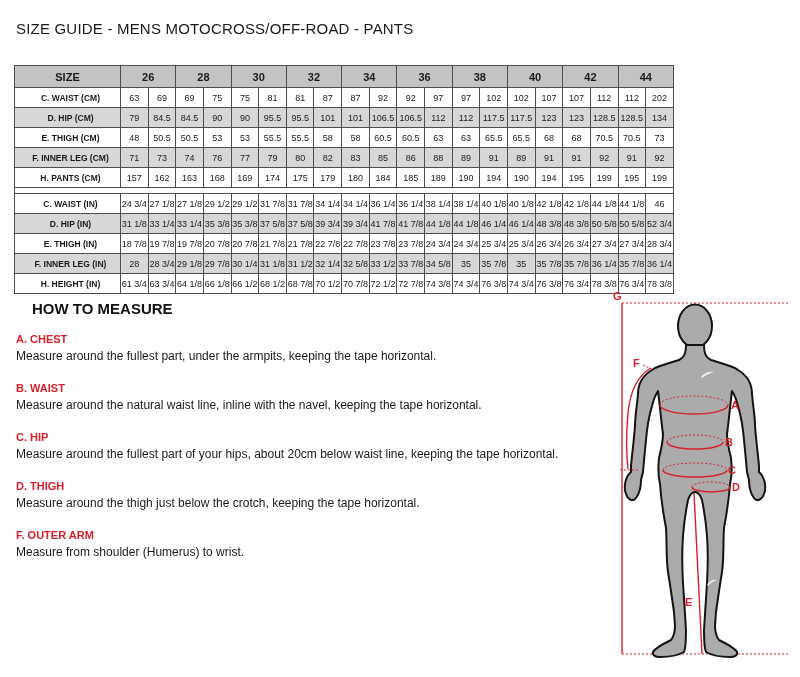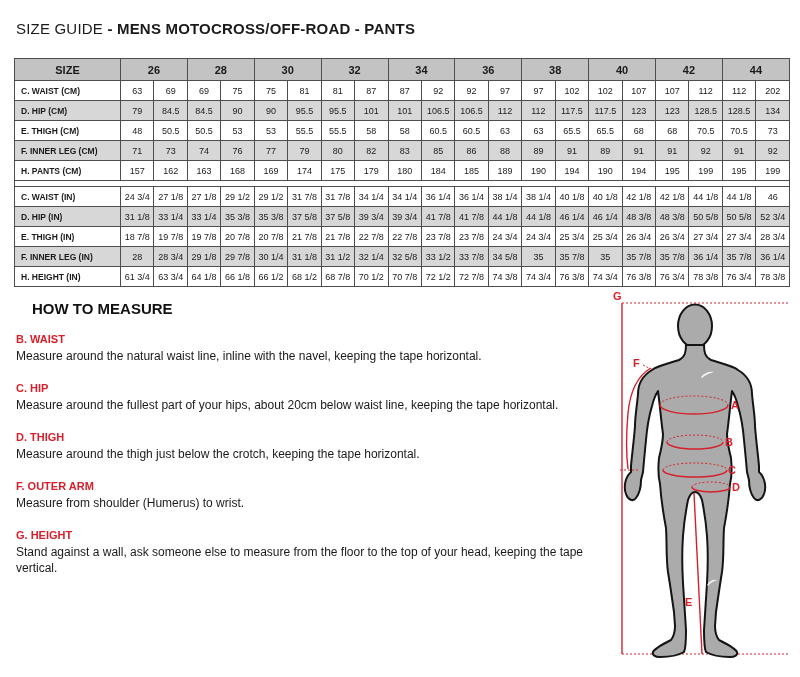--- a/index.html
+++ b/index.html
@@ -1,34 +1,34 @@
 <!DOCTYPE html>
 <html><head>
 <meta charset="utf-8">
 <style>
   html,body{margin:0;padding:0}
   body{
     position:relative;width:800px;height:677px;background:#ffffff;
     font-family:"Liberation Sans",sans-serif;color:#1a1a1a;overflow:hidden;
   }
   .page-title{position:absolute;left:16px;top:20px;font-size:15px;letter-spacing:.2px;white-space:nowrap}
-  .page-title .bold{font-weight:bold}
+  .page-title .bold{font-weight:normal}
 
   table.size-table{
-    position:absolute;left:14px;top:58px;width:776px;
+    position:absolute;left:14px;top:65px;width:660px;
     border-collapse:collapse;table-layout:fixed;
   }
   .size-table th,.size-table td{
     border:1px solid #4d4d4d;text-align:center;white-space:nowrap;overflow:hidden;padding:0;
   }
   .size-table thead th{background:#c3c3c3;font-size:11px;font-weight:bold;height:21px}
   .size-table thead th.corner{text-align:center}
   .size-table tbody td{font-size:9px;height:19px;background:#fff}
   .size-table tbody tr.shade td{background:#d7d7d7}
-  .size-table td.rowlabel{text-align:left;padding-left:6px;font-weight:bold;font-size:8.5px}
+  .size-table td.rowlabel{text-align:center;padding-left:6px;font-weight:bold;font-size:8.5px}
   .size-table tr.spacer td{height:5px;background:#fff;border-left:1px solid #4d4d4d;border-right:1px solid #4d4d4d}
 
   .measure{position:absolute;left:16px;top:300px;width:585px}
   .measure h2{font-size:15px;font-weight:bold;margin:0 0 16px 16px;color:#111}
   .m-item{margin-bottom:18px}
   .m-label{color:#d6202b;font-size:11px;font-weight:bold;line-height:13px}
   .m-text{font-size:12px;line-height:16px;margin:2px 0 0}
 
   .diagram{position:absolute;left:605px;top:288px;width:190px;height:385px}
   .diagram svg{display:block}
@@ -315,38 +315,38 @@
         <td>76 3/4</td>
         <td>78 3/8</td>
       </tr>
     </tbody>
 </table>
 
 <div class="measure">
   <h2>HOW TO MEASURE</h2>
   <div id="measure-items">
       <div class="m-item">
+        <div class="m-label">A. CHEST</div>
+        <p class="m-text">Measure around the fullest part, under the armpits, keeping the tape horizontal.</p>
+      </div>
+      <div class="m-item">
         <div class="m-label">B. WAIST</div>
         <p class="m-text">Measure around the natural waist line, inline with the navel, keeping the tape horizontal.</p>
       </div>
       <div class="m-item">
         <div class="m-label">C. HIP</div>
         <p class="m-text">Measure around the fullest part of your hips, about 20cm below waist line, keeping the tape horizontal.</p>
       </div>
       <div class="m-item">
         <div class="m-label">D. THIGH</div>
         <p class="m-text">Measure around the thigh just below the crotch, keeping the tape horizontal.</p>
       </div>
       <div class="m-item">
         <div class="m-label">F. OUTER ARM</div>
         <p class="m-text">Measure from shoulder (Humerus) to wrist.</p>
-      </div>
-      <div class="m-item">
-        <div class="m-label">G. HEIGHT</div>
-        <p class="m-text">Stand against a wall, ask someone else to measure from the floor to the top of your head, keeping the tape vertical.</p>
       </div>
     </div>
 </div>
 
 <div class="diagram">
   <svg width="190" height="385" viewBox="0 0 190 385" xmlns="http://www.w3.org/2000/svg">
 
     <path d="M 17,15 L 184,15" stroke="#d6202b" stroke-width="1" stroke-dasharray="2,2" fill="none"></path>
     <path d="M 17,15 L 17,366" stroke="#d6202b" stroke-width="1.4" fill="none"></path>
     <path d="M 17,366 L 184,366" stroke="#d6202b" stroke-width="1" stroke-dasharray="2,2" fill="none"></path>

